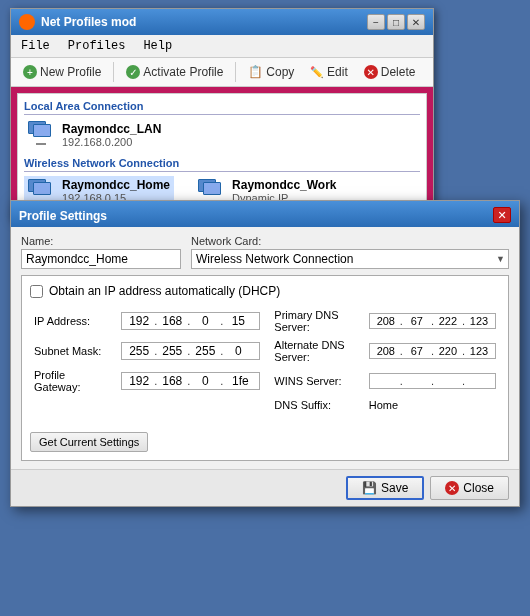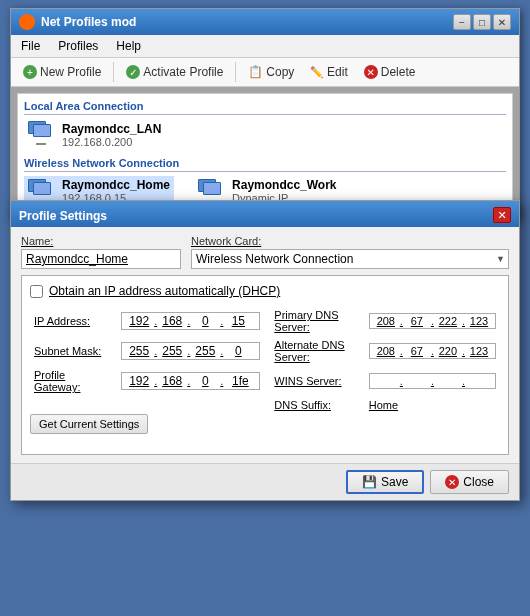--- a/index.html
+++ b/index.html
@@ -10,22 +10,22 @@
       display: flex;
       align-items: center;
       justify-content: center;
       width: 530px;
       height: 616px;
       overflow: hidden;
     }
 
     
     .main-window {
-      width: 510px;
-      background: #a3a3a3;
+      width: 424px;
+      background: #be185d;
       border: 1px solid #999;
       box-shadow: 2px 2px 8px rgba(0,0,0,0.5);
       position: absolute;
       top: 8px;
       left: 10px;
     }
 
     .title-bar {
       background: linear-gradient(to bottom, #4a90d9, #2a6cb5);
       color: white;
@@ -71,20 +71,21 @@
       background: #f0f0f0;
       padding: 2px 6px;
       display: flex;
       gap: 10px;
       border-bottom: 1px solid #ccc;
     }
     .menu-item {
       padding: 2px 4px;
       cursor: pointer;
       font-size: 12px;
+      font-family: Liberation Mono, monospace;
     }
 
     .toolbar {
       background: #f8f8f8;
       padding: 4px 6px;
       display: flex;
       align-items: center;
       gap: 4px;
       border-bottom: 1px solid #ccc;
     }
@@ -184,21 +185,20 @@
       color: white;
       font-size: 11px;
       display: flex;
       align-items: center;
       justify-content: center;
       cursor: pointer;
     }
 
     .dialog-body {
       padding: 8px 10px;
-      text-decoration: underline;
     }
 
     .form-row {
       display: flex;
       gap: 10px;
       margin-bottom: 6px;
     }
     .form-group {
       display: flex;
       flex-direction: column;
@@ -278,21 +278,21 @@
       text-align: center;
       background: transparent;
     }
     .ip-sep {
       color: #333;
       font-size: 11px;
       padding: 0 1px;
     }
 
     .get-settings-btn {
-      margin-top: 0;
+      margin-top: 18px;
       padding: 3px 8px;
       background: linear-gradient(to bottom, #f5f5f5, #e0e0e0);
       border: 1px solid #aaa;
       border-radius: 2px;
       cursor: pointer;
       font-size: 11px;
     }
 
     .dialog-footer {
       display: flex;

